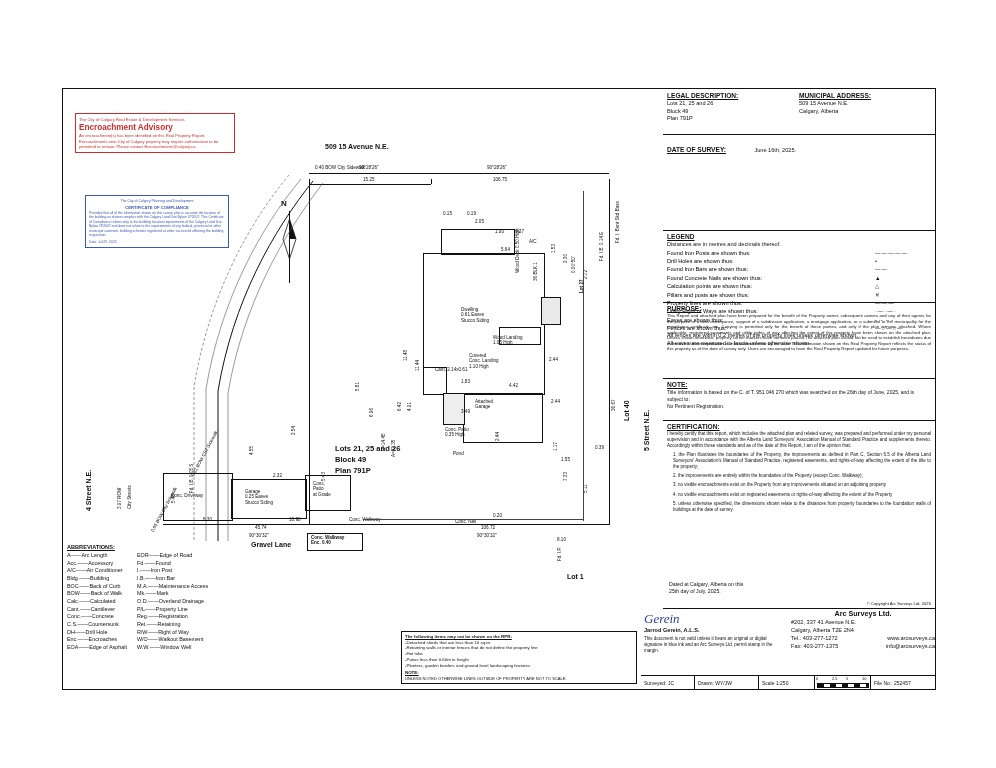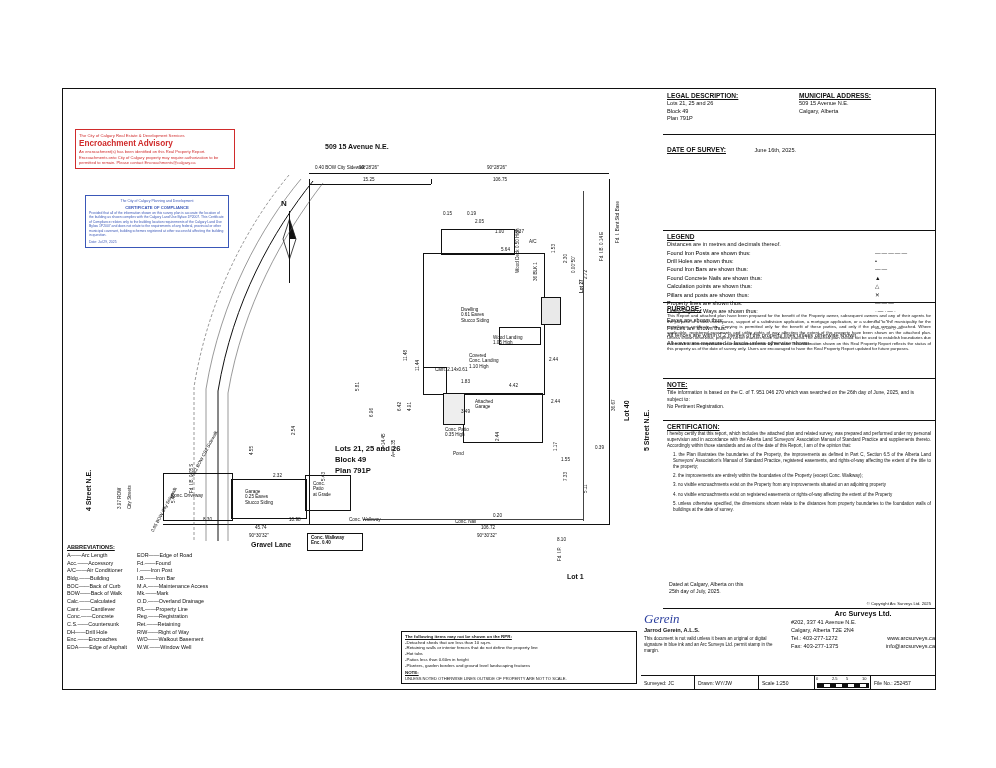--- a/index.html
+++ b/index.html
@@ -22,21 +22,21 @@
   .sealtxt{position:absolute;width:92px;text-align:center;color:#d02b2b;font-size:4.6px;line-height:1.25;}
   .sealbig{position:absolute;width:92px;text-align:center;color:#d02b2b;font-size:7.5px;font-weight:700;}
   .sealx{position:absolute;left:44px;top:29px;color:#d02b2b;font-size:13px;line-height:1;}
   .legrow{display:flex;align-items:center;font-size:5.6px;line-height:1.5;}
   .legrow .lb{flex:1;}
   .legrow .sy{width:56px;text-align:left;color:#111;letter-spacing:1px;}
   
   .abbr{position:absolute;left:4px;top:455px;width:240px;font-size:5.4px;line-height:1.42;color:#111;}
   .abbr b{font-size:5.6px;text-decoration:underline;}
   .abbrcols{display:flex;gap:10px;}
-  .enc{position:absolute;left:12px;top:40px;width:160px;border:1px solid #d02b2b;padding:3px;box-sizing:border-box;}
+  .enc{position:absolute;left:12px;top:24px;width:160px;border:1px solid #d02b2b;padding:3px;box-sizing:border-box;}
   .enc .t1{color:#d02b2b;font-size:4.2px;line-height:1.25;}
   .enc .t2{color:#d02b2b;font-size:8.2px;font-weight:700;margin:1px 0;}
   .enc .t3{color:#d02b2b;font-size:4.1px;line-height:1.3;}
   .cert{position:absolute;left:22px;top:106px;width:144px;border:1px solid #3a57b8;padding:3px;box-sizing:border-box;}
   .cert .c1{color:#3a57b8;font-size:3.5px;line-height:1.3;text-align:center;}
   .cert .c2{color:#3a57b8;font-size:3.4px;line-height:1.3;}
   .north{position:absolute;left:210px;top:110px;width:34px;height:86px;}
   .nletter{position:absolute;left:8px;top:0;font-size:8px;font-weight:700;color:#111;}
   .nstem{position:absolute;left:16px;top:12px;width:1px;height:72px;background:#111;}
   .ndia{position:absolute;left:9px;top:20px;width:15px;height:40px;}

